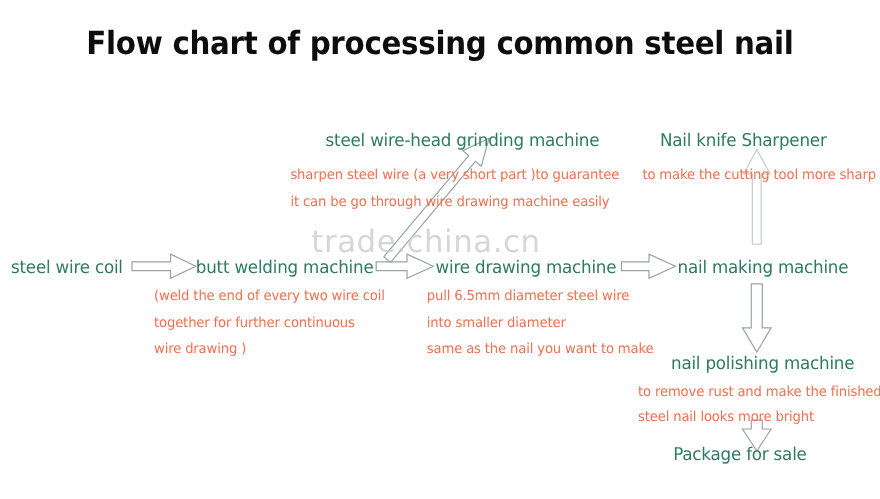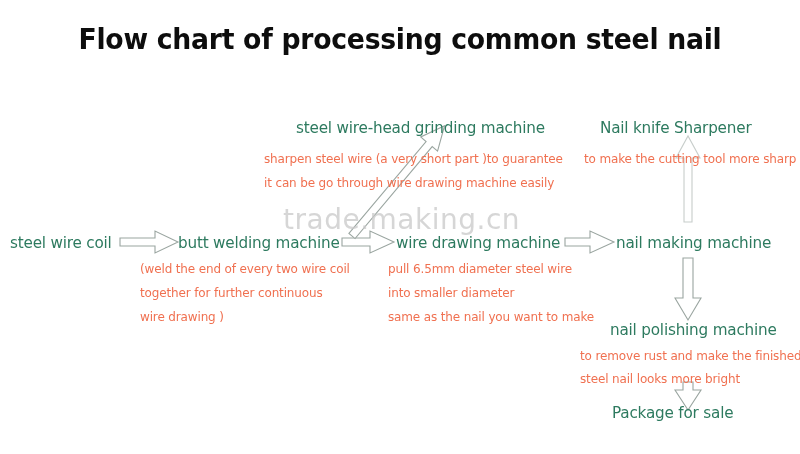--- a/index.html
+++ b/index.html
@@ -120,21 +120,21 @@
       <polygon class="arrow-shape" points="352,232 472,232 472,225 496,236 472,247 472,240 352,240"></polygon>
     </g>
 
     <polygon class="arrow-shape arrow-faded" points="684,222 684,158 676,158 688,136 700,158 692,158 692,222"></polygon>
 
     <polygon class="arrow-shape" points="683,258 693,258 693,298 701,298 688,320 675,298 683,298"></polygon>
 
     <polygon class="arrow-shape" points="683,382 693,382 693,390 701,390 688,410 675,390 683,390"></polygon>
   </svg>
 
-  <div class="watermark">trade.making.cn</div>
+  <div class="watermark">trade.china.cn</div>
 
   <div class="node" style="left:296px; top:118px;">steel wire-head grinding machine</div>
   <div class="note" style="left:264px; top:151px;">sharpen steel wire (a very short part )to guarantee</div>
   <div class="note" style="left:264px; top:175px;">it can be go through wire drawing machine easily</div>
 
   <div class="node" style="left:600px; top:118px;">Nail knife Sharpener</div>
   <div class="note" style="left:584px; top:151px;">to make the cutting tool more sharp</div>
 
   <div class="node" style="left:10px; top:233px;">steel wire coil</div>
 

